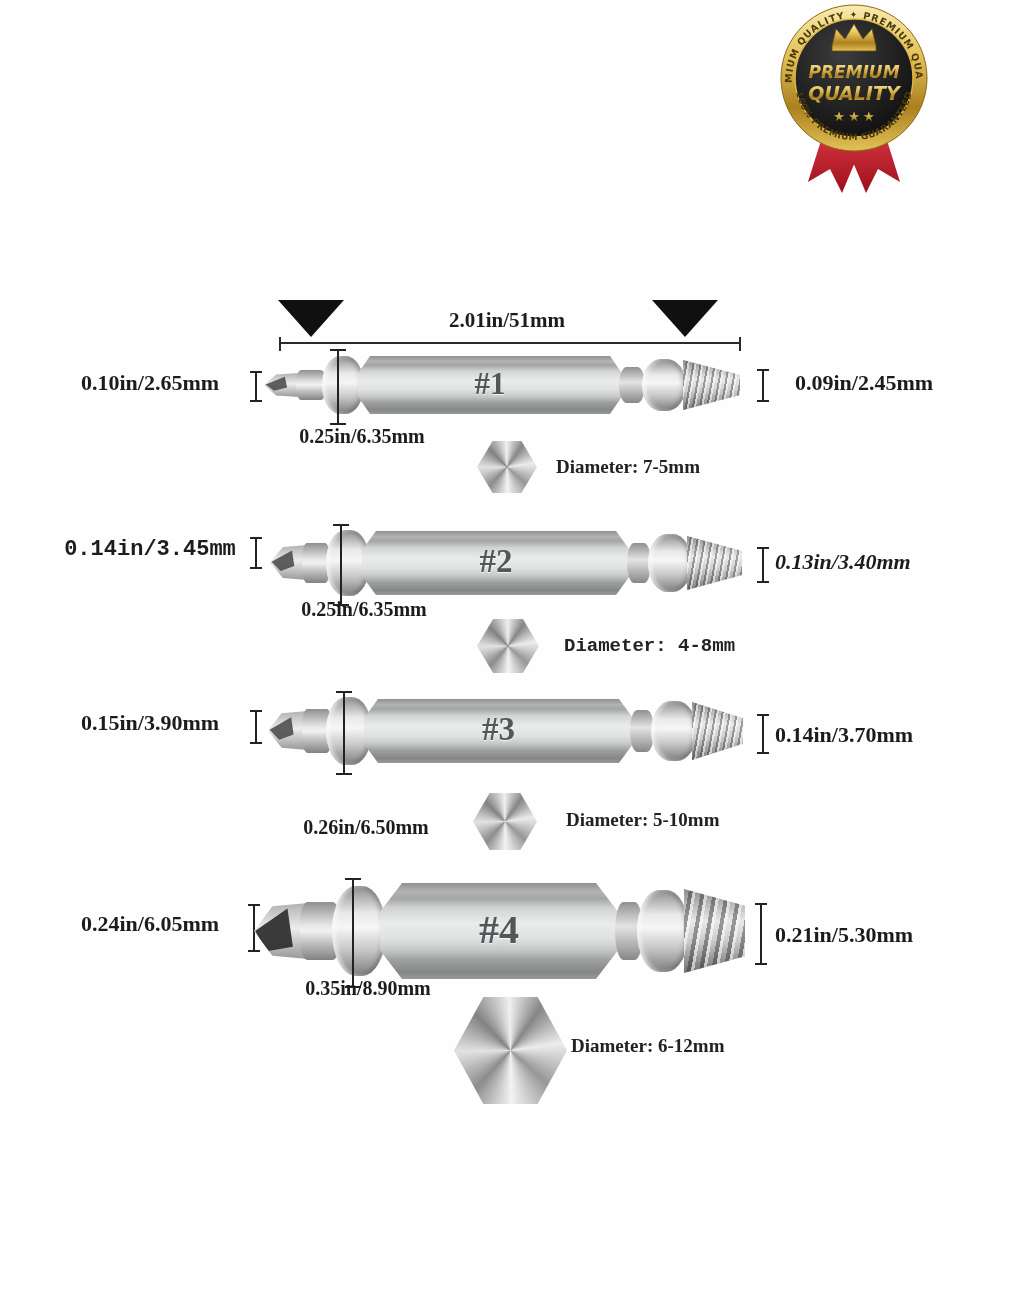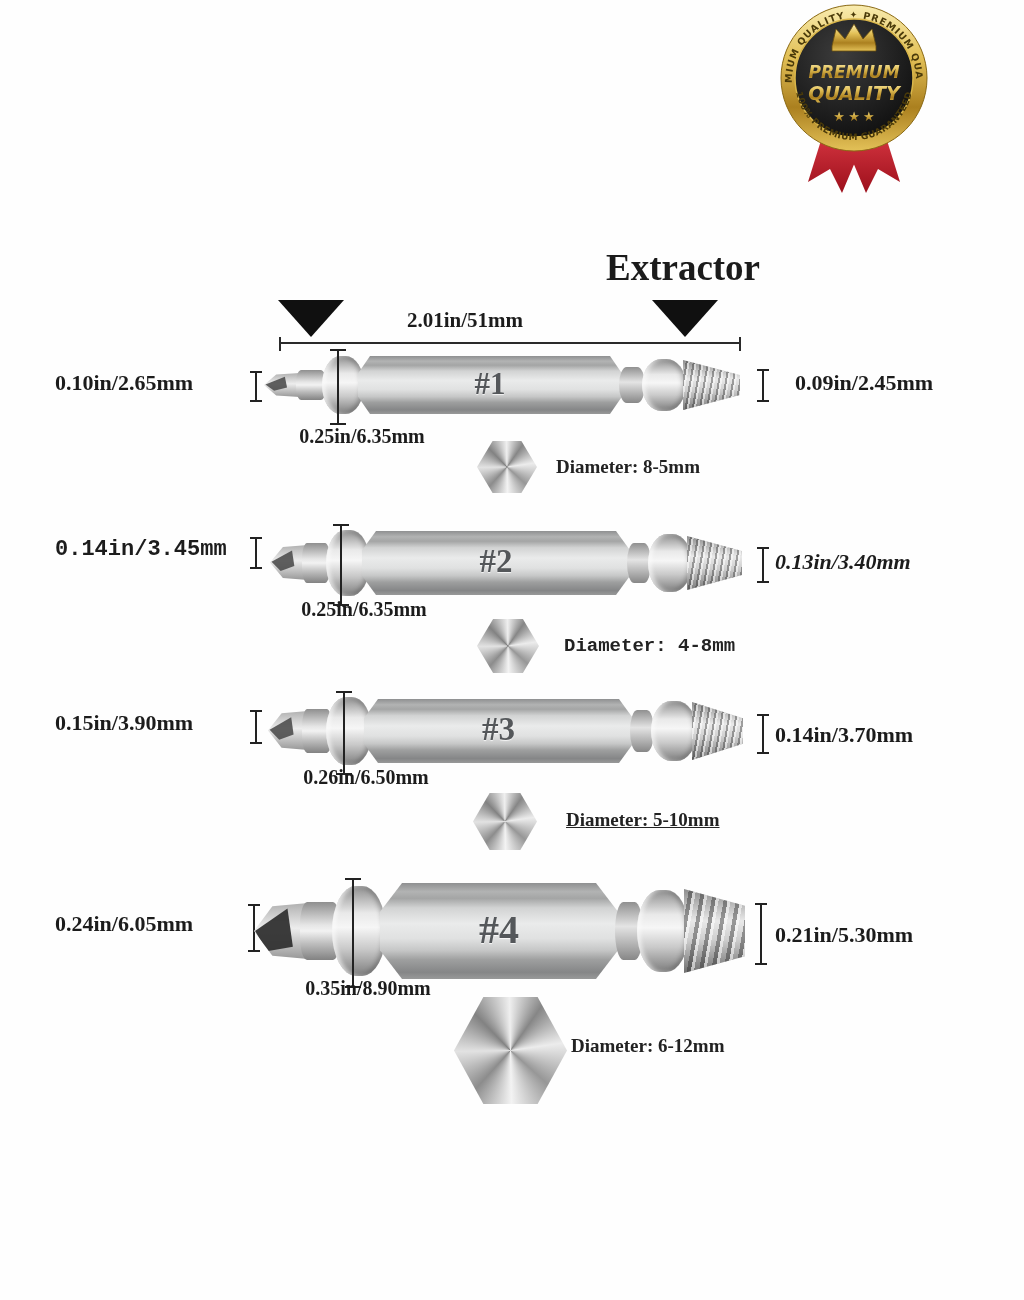--- a/index.html
+++ b/index.html
@@ -9,21 +9,21 @@
   
   .hdr-label{position:absolute;width:260px;text-align:center;font-size:37px;font-weight:700;color:#1b1b1b;}
   #hdr-drill{left:181px;top:246px;}
   #hdr-extractor{left:553px;top:246px;}
   .tri{position:absolute;width:0;height:0;border-left:33px solid transparent;border-right:33px solid transparent;border-top:37px solid #101010;}
   #tri-left{left:278px;top:300px;}
   #tri-right{left:652px;top:300px;}
   #dimline{position:absolute;left:279px;top:342px;width:462px;border-top:2px solid #2a2a2a;}
   #dimline::before,#dimline::after{content:"";position:absolute;top:-7px;width:2px;height:14px;background:#2a2a2a;}
   #dimline::before{left:0;} #dimline::after{right:0;}
-  #dimlabel{position:absolute;left:407px;top:308px;width:200px;text-align:left;font-size:21px;font-weight:700;}
+  #dimlabel{position:absolute;left:407px;top:308px;width:200px;text-align:center;font-size:21px;font-weight:700;}
 
   
   .tool{position:absolute;inset:0;}
   .piece{position:absolute;}
   .tip{clip-path:polygon(0 50%,34% 6%,100% 0,100% 100%,34% 94%);
        background:linear-gradient(to bottom,#b0b0b0,#ededed 45%,#989898);}
   .flute{position:absolute;inset:0;clip-path:polygon(4% 48%,58% 16%,64% 60%,28% 74%);background:#4a4a4a;opacity:.88;}
   .t4 .flute{clip-path:polygon(2% 50%,62% 10%,72% 78%,24% 86%);background:#323232;opacity:.95;}
   .shank{border-radius:18%/40%;background:linear-gradient(to bottom,#8f8f8f,#e6e6e6 40%,#f2f2f2 50%,#bdbdbd 72%,#828282);}
   .collar{border-radius:46%/52%;background:linear-gradient(to bottom,#8d8d8d,#e9e9e9 30%,#f6f6f6 46%,#c9c9c9 70%,#7d7d7d);
@@ -37,21 +37,21 @@
        background:repeating-linear-gradient(100deg,rgba(255,255,255,0) 0 3px,rgba(40,40,40,.38) 3px 5px,rgba(255,255,255,.55) 5px 7px),
                   linear-gradient(to bottom,#8c8c8c,#e9e9e9 38%,#cfcfcf 60%,#787878);}
   .t4 .extractor{background:repeating-linear-gradient(100deg,rgba(255,255,255,0) 0 5px,rgba(40,40,40,.42) 5px 9px,rgba(255,255,255,.55) 9px 12px),
                   linear-gradient(to bottom,#8c8c8c,#e9e9e9 38%,#cfcfcf 60%,#6f6f6f);}
 
   
   .ibar{width:12px;border-top:2px solid #222;border-bottom:2px solid #222;
         background:linear-gradient(#222,#222) center/2px 100% no-repeat;}
   .vline{width:16px;border-top:2px solid #222;border-bottom:2px solid #222;
         background:linear-gradient(#222,#222) center/2px 100% no-repeat;}
-  .m-left{width:190px;text-align:left;font-size:22px;font-weight:700;}
+  .m-left{width:190px;text-align:center;font-size:22px;font-weight:700;}
   .m-right{width:200px;text-align:left;font-size:22px;font-weight:700;}
   .m-shank{width:180px;text-align:center;font-size:20px;font-weight:700;}
 
   
   .t1 .tip{left:264px;top:373px;width:36px;height:24px;}
   .t1 .shank{left:296px;top:370px;width:30px;height:30px;}
   .t1 .collar{left:322px;top:356px;width:42px;height:58px;}
   .t1 .hexbody{--cut:12px;left:358px;top:356px;width:264px;height:58px;}
   .t1 .num{font-size:31px;}
   .t1 .neck{left:619px;top:367px;width:26px;height:36px;}
@@ -85,21 +85,21 @@
   .t3 .hexbody{--cut:14px;left:364px;top:699px;width:269px;height:64px;}
   .t3 .num{font-size:33px;}
   .t3 .neck{left:630px;top:710px;width:24px;height:42px;}
   .t3 .collar2{left:651px;top:701px;width:46px;height:60px;}
   .t3 .extractor{--exCut:28%;left:692px;top:702px;width:51px;height:58px;}
   .t3 .vline{left:336px;top:691px;height:80px;}
   .t3 .ib-left{left:250px;top:710px;height:30px;}
   .t3 .ib-right{left:757px;top:714px;height:36px;}
   .t3 .m-left{left:55px;top:710px;}
   .t3 .m-right{775px:0;left:775px;top:722px;}
-  .t3 .m-shank{left:276px;top:766px;}
+  .t3 .m-shank{left:276px;top:816px;}
 
   .t4 .tip{left:254px;top:903px;width:54px;height:56px;}
   .t4 .shank{left:300px;top:902px;width:40px;height:58px;}
   .t4 .collar{left:332px;top:886px;width:54px;height:90px;}
   .t4 .hexbody{--cut:22px;left:380px;top:883px;width:238px;height:96px;}
   .t4 .num{font-size:40px;}
   .t4 .neck{left:615px;top:902px;width:28px;height:58px;}
   .t4 .collar2{left:637px;top:890px;width:52px;height:82px;}
   .t4 .extractor{--exCut:20%;left:684px;top:889px;width:61px;height:84px;}
   .t4 .vline{left:345px;top:878px;height:106px;}
@@ -111,21 +111,21 @@
 
   
   .hexagon{position:absolute;clip-path:polygon(26% 0,74% 0,100% 50%,74% 100%,26% 100%,0 50%);
      background:conic-gradient(from 35deg at 50% 50%,#868686,#ececec 13%,#979797 27%,#f3f3f3 40%,#8c8c8c 52%,#e2e2e2 65%,#828282 78%,#efefef 90%,#868686);}
   #hex1{left:477px;top:441px;width:60px;height:52px;}
   #hex2{left:477px;top:619px;width:62px;height:54px;}
   #hex3{left:473px;top:793px;width:64px;height:57px;}
   #hex4{left:454px;top:997px;width:113px;height:107px;}
   .dia-label{position:absolute;font-size:19px;font-weight:700;color:#222;}
   #dia1{left:556px;top:456px;} #dia2{left:564px;top:635px;font-family:Liberation Mono, monospace;}
-  #dia3{left:566px;top:809px;text-decoration:underline;} #dia4{left:571px;top:1035px;}
+  #dia3{left:566px;top:809px;} #dia4{left:571px;top:1035px;}
 
   
   #badge{position:absolute;left:772px;top:4px;width:165px;height:200px;}
 </style>
 </head>
 <body>
 
 <div id="canvas">
 
   <svg id="badge" viewBox="0 0 165 200" xmlns="http://www.w3.org/2000/svg">
@@ -158,21 +158,20 @@
     </text>
     <text font-family="DejaVu Sans, sans-serif" font-size="9" font-weight="bold" fill="#4a3a0a" letter-spacing="0.5">
       <textPath href="#arcBot" startOffset="50%" text-anchor="middle">100% PREMIUM GUARANTEED</textPath>
     </text>
     <path d="M60,42 L64,25 L73,35 L82,20 L91,35 L100,25 L104,42 L104,47 L60,47 Z" fill="url(#gold)" stroke="#6b4f0e" stroke-width="0.8"></path>
     <text x="82" y="74" text-anchor="middle" font-family="DejaVu Sans, sans-serif" font-style="italic" font-size="17" font-weight="bold" fill="url(#gold)">PREMIUM</text>
     <text x="82" y="96" text-anchor="middle" font-family="DejaVu Sans, sans-serif" font-style="italic" font-size="19" font-weight="bold" fill="url(#gold)">QUALITY</text>
     <text x="82" y="117" text-anchor="middle" font-size="13" fill="url(#gold)">★ ★ ★</text>
   </svg>
 
-  <div class="hdr-label" id="hdr-extractor">Extractor</div>
   <div class="tri" id="tri-left"></div>
   <div class="tri" id="tri-right"></div>
   <div id="dimlabel">2.01in/51mm</div>
   <div id="dimline"></div>
 
   <div class="tool t1">
     <div class="piece m-left">0.10in/2.65mm</div>
     <div class="piece ibar ib-left"></div>
     <div class="piece tip">
         <i class="flute"></i>
@@ -184,21 +183,21 @@
       </div>
     <div class="piece neck"></div>
     <div class="piece collar collar2"></div>
     <div class="piece extractor"></div>
     <div class="piece vline"></div>
     <div class="piece ibar ib-right"></div>
     <div class="piece m-right">0.09in/2.45mm</div>
     <div class="piece m-shank">0.25in/6.35mm</div>
   </div>
   <div class="hexagon" id="hex1"></div>
-  <div class="dia-label" id="dia1">Diameter: 8-5mm</div>
+  <div class="dia-label" id="dia1">Diameter: 7-5mm</div>
 
   <div class="tool t2">
     <div class="piece m-left">0.14in/3.45mm</div>
     <div class="piece ibar ib-left"></div>
     <div class="piece tip">
         <i class="flute"></i>
       </div>
     <div class="piece shank"></div>
     <div class="piece collar"></div>
     <div class="piece hexbody">

